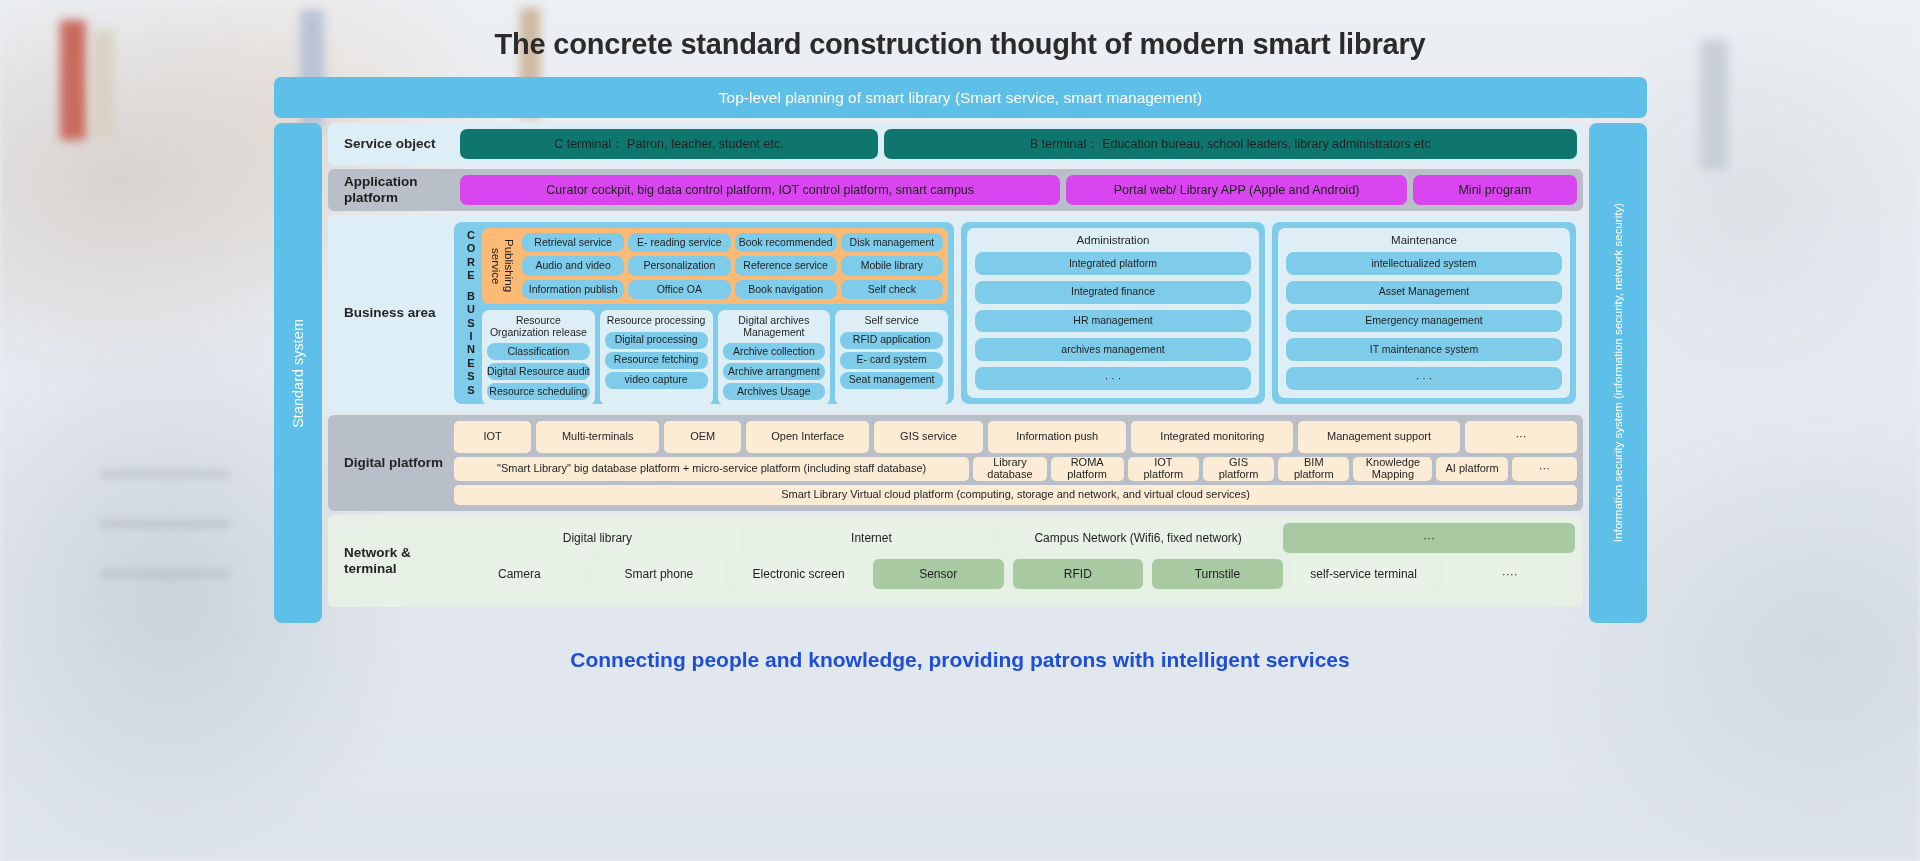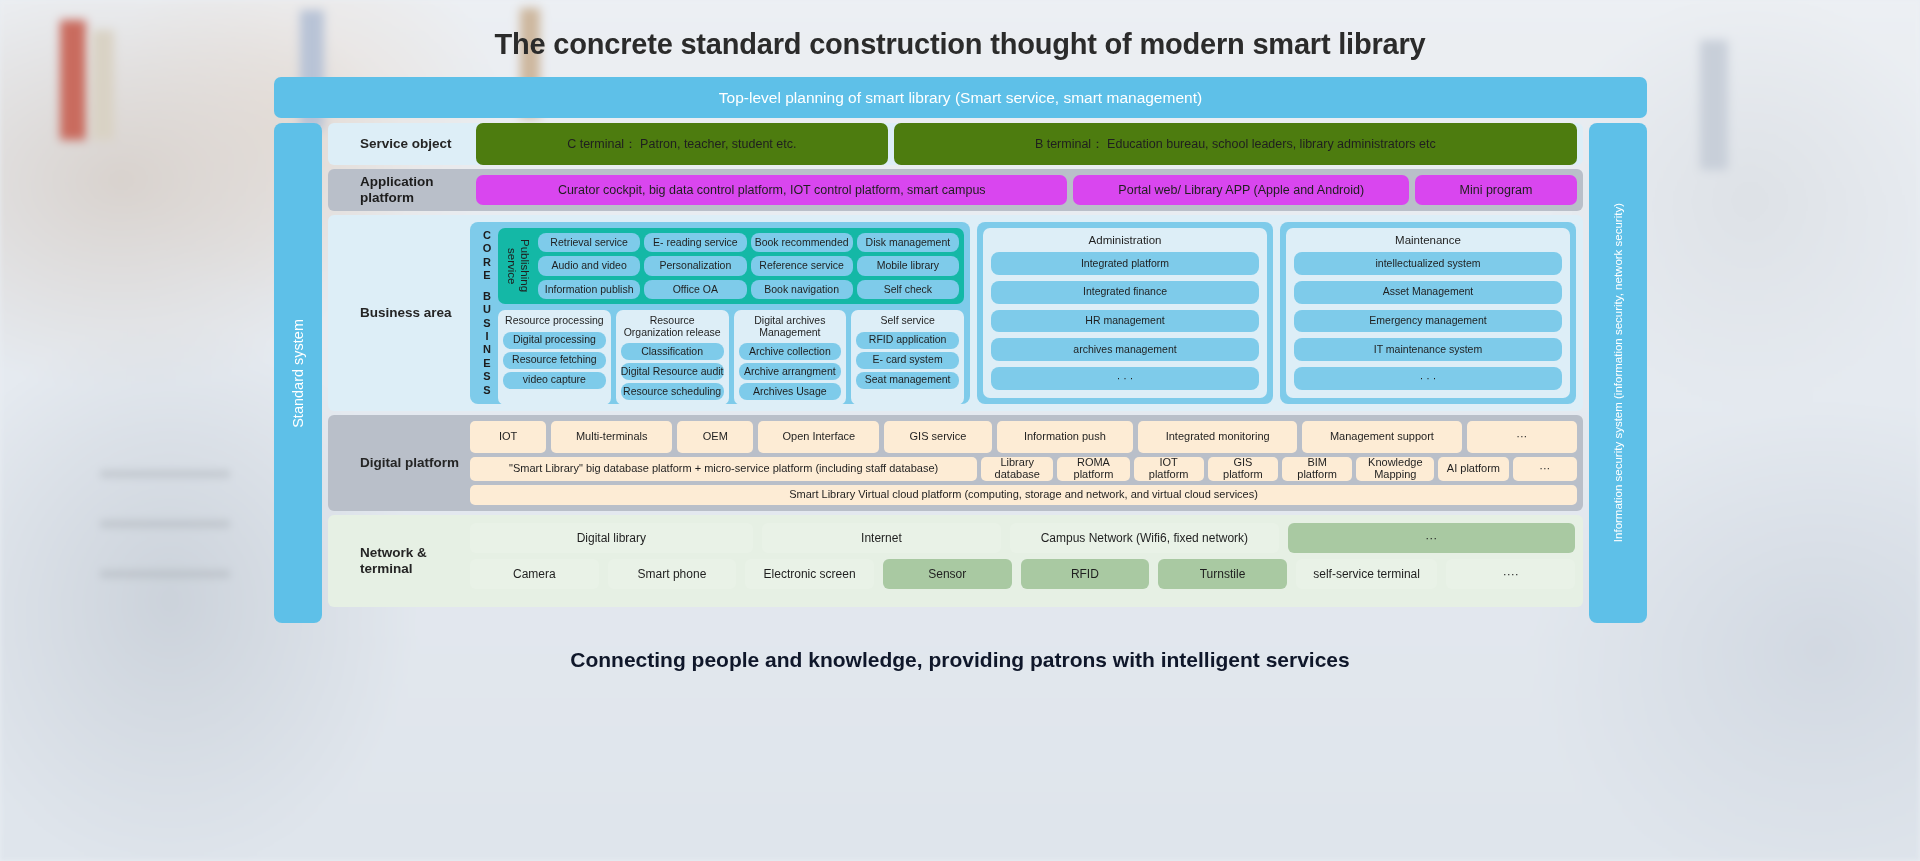--- a/index.html
+++ b/index.html
@@ -32,21 +32,21 @@
   
   .main-title {
     position:absolute; left:0; right:0; top:28px;
     text-align:center;
     font-size:29px; font-weight:bold; color:#2b2b2b;
     letter-spacing:-0.2px;
   }
   .footer-title {
     position:absolute; left:0; right:0; top:648px;
     text-align:center;
-    font-size:21px; font-weight:bold; color:#0f172a;
+    font-size:21px; font-weight:bold; color:#1d4ed8;
   }
 
   
   .top-banner {
     position:absolute; left:274px; top:77px; width:1373px; height:41px;
     background:#5ec0e8; border-radius:7px;
     color:#fff; font-size:15.5px;
     display:flex; align-items:center; justify-content:center;
   }
 
@@ -77,30 +77,29 @@
 
   .body-col { position:absolute; left:54px; top:0; width:1255px; }
 
   
   .row { display:flex; border-radius:6px; overflow:hidden; margin-bottom:4px; }
   .row-label {
     flex:0 0 126px; display:flex; align-items:center;
     padding-left:16px;
     font-size:13.5px; font-weight:bold; color:#252525;
     line-height:1.2;
-    margin-left:16px;
   }
   .row-body { flex:1; display:flex; align-items:center; gap:6px; padding:6px; }
 
   
   .row-service { background:#ddeef7; height:42px; }
   .pill-blue {
-    background:#4d7c0f; border-radius:7px; color:#1f1f1f;
+    background:#0f766e; border-radius:7px; color:#1f1f1f;
     font-size:12.5px; display:flex; align-items:center; justify-content:center;
-    height:42px;
+    height:30px;
   }
   
   .row-app { background:#b9bfc9; height:42px; }
   .row-app .row-label { color:#1d1d1d; }
   .pill-pale {
     background:#d946ef; border-radius:7px; color:#1f1f1f;
     font-size:12.5px; display:flex; align-items:center; justify-content:center;
     height:30px; padding:0 12px; text-align:center;
   }
 
@@ -116,21 +115,21 @@
   .core-word {
     flex:0 0 22px; display:flex; flex-direction:column; align-items:center;
     justify-content:center; gap:0px;
     font-size:11px; font-weight:bold; color:#1c1c1c; line-height:1.22;
   }
   .core-word i { font-style:normal; }
   .core-word .gap { height:7px; }
   .core-inner { flex:1; display:flex; flex-direction:column; gap:6px; }
 
   .pub-block {
-    background:#14b8a6; border-radius:7px; display:flex; padding:5px; gap:5px;
+    background:#fdba74; border-radius:7px; display:flex; padding:5px; gap:5px;
     height:76px;
   }
   .pub-label {
     flex:0 0 30px; display:flex; align-items:center; justify-content:center;
     font-size:11.5px; color:#1f1f1f;
   }
   .pub-label span { writing-mode:vertical-rl; text-align:center; line-height:1.15; }
   .pub-grid {
     flex:1; display:grid; grid-template-columns:repeat(4,1fr);
     grid-auto-rows:1fr; gap:4px;
@@ -283,30 +282,30 @@
                   <div class="mini-pill">Mobile library</div>
                   <div class="mini-pill">Information publish</div>
                   <div class="mini-pill">Office OA</div>
                   <div class="mini-pill">Book navigation</div>
                   <div class="mini-pill">Self check</div>
                 </div>
               </div>
 
               <div class="grp-row">
                 <div class="grp">
+                  <div class="grp-title">Resource Organization release</div>
+                  <div class="mini-pill">Classification</div>
+                  <div class="mini-pill">Digital Resource audit</div>
+                  <div class="mini-pill">Resource scheduling</div>
+                </div>
+                <div class="grp">
                   <div class="grp-title">Resource processing</div>
                   <div class="mini-pill">Digital processing</div>
                   <div class="mini-pill">Resource fetching</div>
                   <div class="mini-pill">video capture</div>
-                </div>
-                <div class="grp">
-                  <div class="grp-title">Resource Organization release</div>
-                  <div class="mini-pill">Classification</div>
-                  <div class="mini-pill">Digital Resource audit</div>
-                  <div class="mini-pill">Resource scheduling</div>
                 </div>
                 <div class="grp">
                   <div class="grp-title">Digital archives Management</div>
                   <div class="mini-pill">Archive collection</div>
                   <div class="mini-pill">Archive arrangment</div>
                   <div class="mini-pill">Archives Usage</div>
                 </div>
                 <div class="grp">
                   <div class="grp-title">Self service</div>
                   <div class="mini-pill">RFID application</div>

